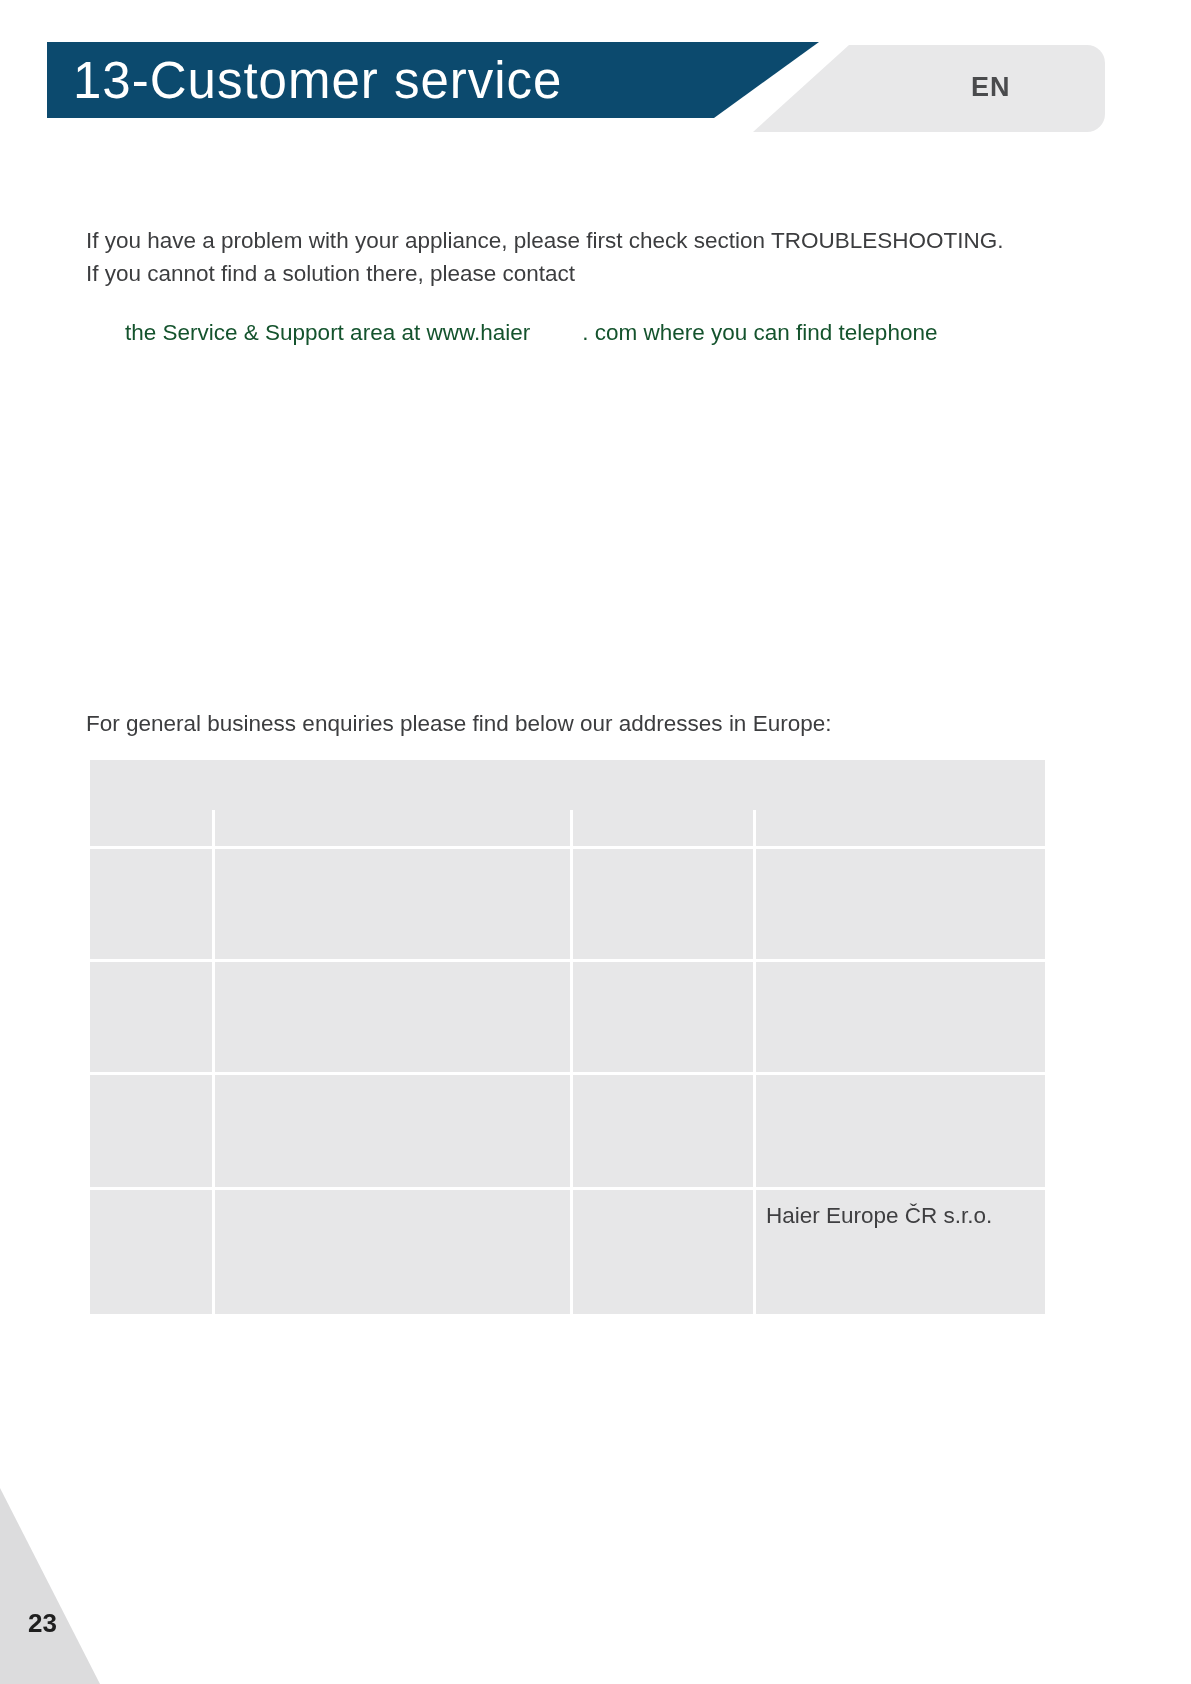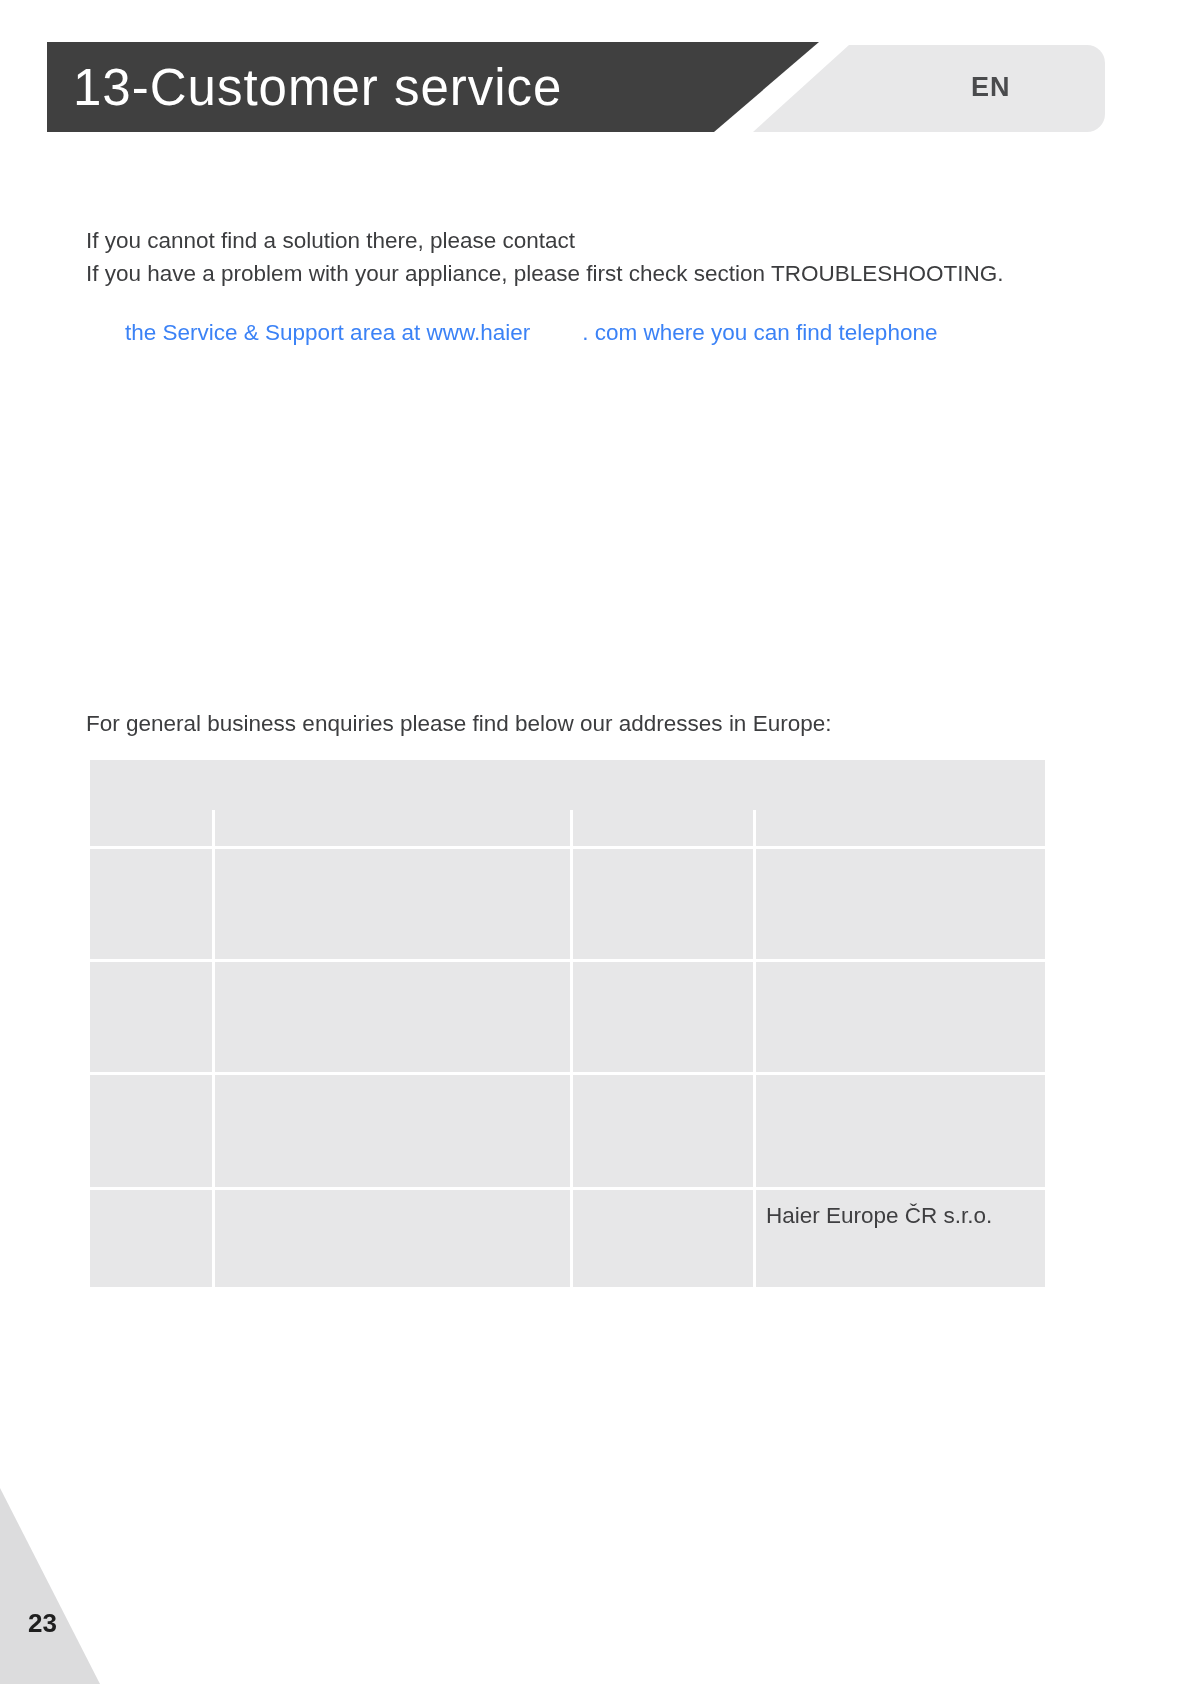--- a/index.html
+++ b/index.html
@@ -13,22 +13,22 @@
     width: 1191px;
     height: 1684px;
     background: #ffffff;
     overflow: hidden;
   }
 
   
   .banner-dark {
     position: absolute;
     left: 47px; top: 42px;
-    width: 772px; height: 90px;
-    background: #404040;
+    width: 772px; height: 76px;
+    background: #0c4a6e;
     clip-path: polygon(0 0, 100% 0, calc(100% - 105px) 100%, 0 100%);
     display: flex;
     align-items: center;
   }
   .banner-title {
     color: #ffffff;
     font-size: 51px;
     font-weight: 300;
     letter-spacing: 1px;
     padding-left: 26px;
@@ -61,21 +61,21 @@
     width: 1020px;
     font-size: 22.5px;
     line-height: 33px;
     color: #3c3d3f;
   }
   .intro-line { white-space: nowrap; }
   .service-line {
     position: absolute;
     left: 125px; top: 320px;
     font-size: 22.5px;
-    color: #3b82f6;
+    color: #14532d;
     display: flex;
     white-space: nowrap;
   }
   .service-line .gap-right { margin-left: 52px; }
 
   
   .addresses-intro {
     position: absolute;
     left: 86px; top: 711px;
     font-size: 22.5px;
@@ -104,21 +104,21 @@
   .t-cell {
     background: #e7e7e8;
     font-size: 22.5px;
     color: #3f3f41;
     padding: 13px 8px 0 10px;
     overflow: hidden;
   }
   .r1 .t-cell { height: 110px; }
   .r2 .t-cell { height: 110px; }
   .r3 .t-cell { height: 112px; }
-  .r4 .t-cell { height: 97px; }
+  .r4 .t-cell { height: 124px; }
   .r4 .t-cell:last-child { white-space: nowrap; }
 
   
   .corner-triangle {
     position: absolute;
     left: 0; top: 1488px;
     width: 100px; height: 196px;
     background: #dcdcdd;
     clip-path: polygon(0 0, 100% 100%, 0 100%);
   }
@@ -136,22 +136,22 @@
 <div class="page">
 
   <div class="ribbon-light">
     <span class="lang-tag">EN</span>
   </div>
   <div class="banner-dark">
     <div class="banner-title">13-Customer service</div>
   </div>
 
   <div class="intro-block">
+    <div class="intro-line">If you have a problem with your appliance, please first check section TROUBLESHOOTING.</div>
     <div class="intro-line">If you cannot find a solution there, please contact</div>
-    <div class="intro-line">If you have a problem with your appliance, please first check section TROUBLESHOOTING.</div>
   </div>
 
   <div class="service-line">
     <span>the Service &amp; Support area at www.haier</span>
     <span class="gap-right">. com where you can find telephone</span>
   </div>
 
   <div class="addresses-intro">For general business enquiries please find below our addresses in Europe:</div>
 
   <div class="addr-table">

